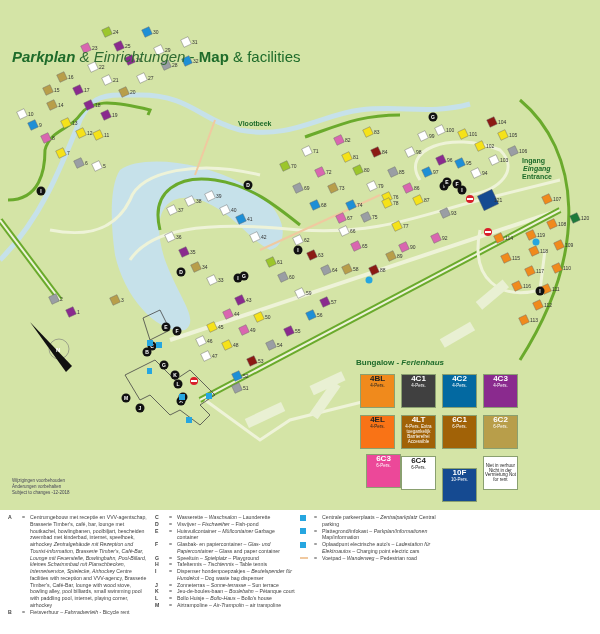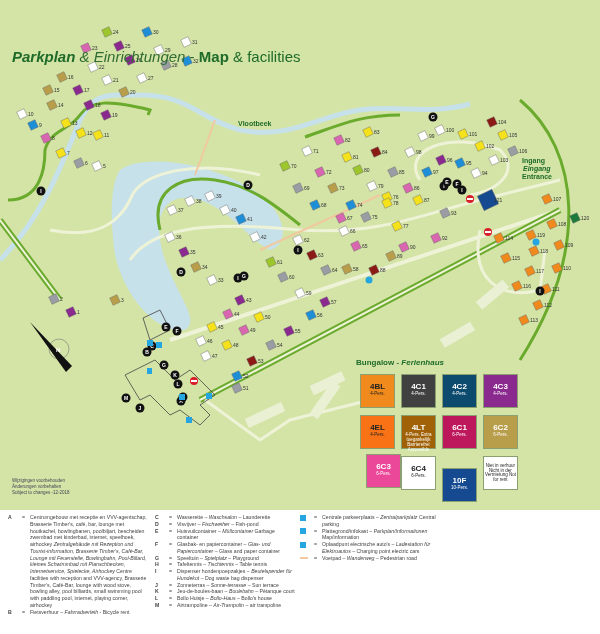--- a/index.html
+++ b/index.html
@@ -9,21 +9,21 @@
   .title b{font-weight:bold;}
   .title span.light{font-weight:normal;}
   .subtitle{position:absolute;left:12px;top:48px;font-size:15px;color:#1e6b2a;}
   .subtitle b{font-weight:bold;font-style:italic;}
   .subtitle .amp{font-style:italic;color:#2f6b32;}
   svg.mapsvg{position:absolute;left:0;top:0;}
   .hl{font-size:5px;fill:#333;}
   .legend-box{position:absolute;left:356px;top:370px;width:244px;height:136px;}
   .legend-title{position:absolute;left:0;top:-12px;font-size:8px;color:#1e6b2a;font-weight:bold;text-align:right;}
   .legend-title i{font-style:italic;}
-  .tile{position:absolute;width:35px;height:34px;border:1px solid #8aa070;box-sizing:border-box;text-align:center;color:#fff;font-weight:bold;font-size:8px;padding-top:8px;line-height:1.05;}
+  .tile{position:absolute;width:35px;height:34px;border:1px solid #8aa070;box-sizing:border-box;text-align:center;color:#fff;font-weight:bold;font-size:8px;line-height:1.05;}
   .tile .sub{font-size:4.5px;font-weight:normal;display:block;margin-top:1px;}
   .disclaimer{position:absolute;left:12px;top:478px;font-size:4.5px;color:#445;line-height:1.3;}
   .footer{position:absolute;left:0;top:510px;width:600px;height:124px;background:#fff;font-size:5.2px;color:#444;}
   .col{position:absolute;top:4px;line-height:1.3;}
   .row{display:flex;}
   .key{width:14px;font-weight:bold;flex:none;}
   .eq{width:8px;flex:none;}
   .txt{flex:1;}
   .txt i{font-style:italic;}
   .sym{width:6px;height:6px;display:inline-block;background:#26a6e0;margin-right:4px;vertical-align:middle;}
@@ -671,25 +671,25 @@
     <circle cx="536" cy="242" r="3.5" fill="#26a6e0"></circle>
   </svg>
 
   <div class="subtitle"><b>Parkplan</b> <span class="amp">&amp; Einrichtungen</span><span> - </span><b style="font-style:normal">Map</b> <span>&amp; facilities</span></div>
 
   <div class="legend-box">
     <div class="legend-title"><span>Bungalow</span><span> - </span><i>Ferienhaus</i></div>
     <div id="tiles">
         <div class="tile" style="left: 4px; top: 4px; background: rgb(240, 138, 28); color: rgb(34, 34, 34);"><span>4BL</span><span class="sub">4-Pers.</span></div>
         <div class="tile" style="left: 45px; top: 4px; background: #404040; color: rgb(255, 255, 255);"><span>4C1</span><span class="sub">4-Pers.</span></div>
-        <div class="tile" style="left: 86px; top: 4px; background: #0c4a6e; color: rgb(255, 255, 255);"><span>4C2</span><span class="sub">4-Pers.</span></div>
+        <div class="tile" style="left: 86px; top: 4px; background: #0369a1; color: rgb(255, 255, 255);"><span>4C2</span><span class="sub">4-Pers.</span></div>
         <div class="tile" style="left: 127px; top: 4px; background: rgb(138, 42, 142); color: rgb(255, 255, 255);"><span>4C3</span><span class="sub">4-Pers.</span></div>
         <div class="tile" style="left: 4px; top: 45px; background: #f97316; color: rgb(34, 34, 34);"><span>4EL</span><span class="sub">4-Pers.</span></div>
         <div class="tile" style="left: 45px; top: 45px; background: #a16207; color: rgb(255, 255, 255);"><span>4LT</span><span class="sub">4-Pers. Extra toegankelijk Barrierefrei Accessible</span></div>
-        <div class="tile" style="left: 86px; top: 45px; background: #be185d; color: rgb(255, 255, 255);"><span>6C1</span><span class="sub">6-Pers.</span></div>
+        <div class="tile" style="left: 86px; top: 45px; background: #a16207; color: rgb(255, 255, 255);"><span>6C1</span><span class="sub">6-Pers.</span></div>
         <div class="tile" style="left: 127px; top: 45px; background: rgb(184, 158, 74); color: rgb(255, 255, 255);"><span>6C2</span><span class="sub">6-Pers.</span></div>
         <div class="tile" style="left: 4px; top: 84px; background: #ec4899; color: rgb(255, 255, 255); margin-left: 6px;"><span>6C3</span><span class="sub">6-Pers.</span></div>
         <div class="tile" style="left: 45px; top: 86px; background: #ffffff; color: rgb(34, 34, 34);"><span>6C4</span><span class="sub">6-Pers.</span></div>
         <div class="tile" style="left: 86px; top: 98px; background: rgb(21, 74, 145); color: rgb(255, 255, 255);"><span>10F</span><span class="sub">10-Pers.</span></div>
         <div class="tile" style="left: 127px; top: 86px; background: rgb(255, 255, 255); color: rgb(34, 34, 34); padding-top: 6px; font-weight: normal;"><span></span><span class="sub">Niet in verhuur Nicht in der Vermietung Not for rent</span></div>
       </div>
   </div>
 
   <div class="disclaimer">
     <div>Wijzigingen voorbehouden</div>

